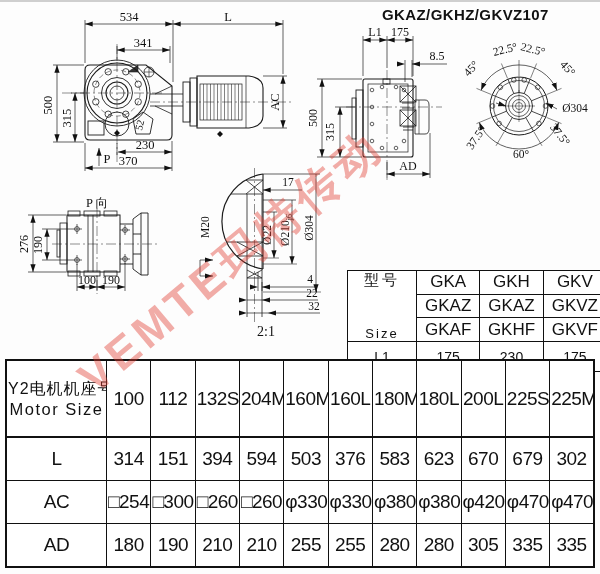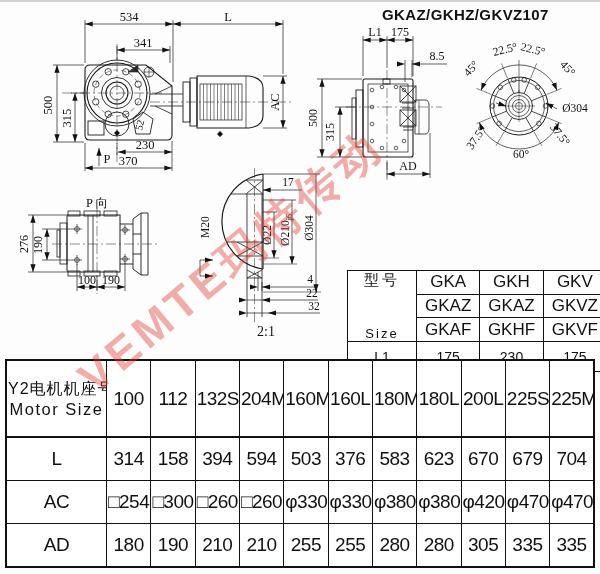--- a/index.html
+++ b/index.html
@@ -373,30 +373,30 @@
       <td>160L</td>
       <td>180M</td>
       <td>180L</td>
       <td>200L</td>
       <td>225S</td>
       <td>225M</td>
     </tr>
     <tr class="data">
       <td>L</td>
       <td>314</td>
-      <td>158</td>
+      <td>151</td>
       <td>394</td>
       <td>594</td>
       <td>503</td>
       <td>376</td>
       <td>583</td>
       <td>623</td>
       <td>670</td>
       <td>679</td>
-      <td>704</td>
+      <td>302</td>
     </tr>
     <tr class="data">
       <td>AC</td>
       <td>□254</td>
       <td>□300</td>
       <td>□260</td>
       <td>□260</td>
       <td>φ330</td>
       <td>φ330</td>
       <td>φ380</td>

